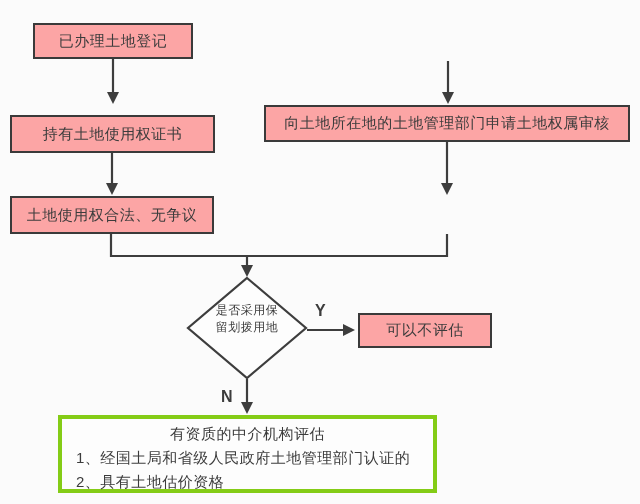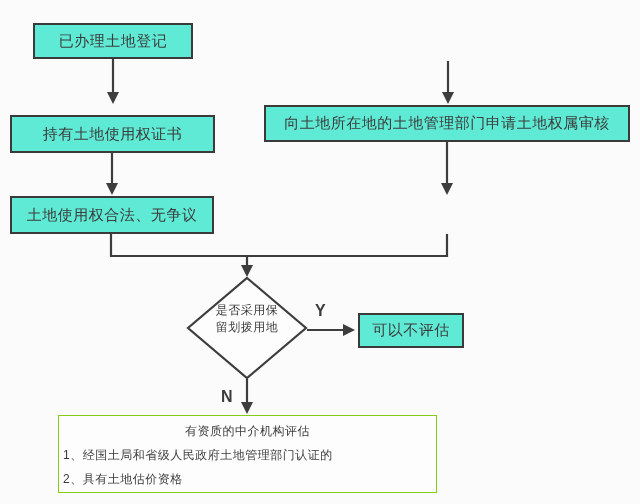--- a/index.html
+++ b/index.html
@@ -28,21 +28,21 @@
   }
   .wires polygon.diamond {
     stroke: #3d3d3d;
     stroke-width: 2.2;
     fill: #fdfdfd;
   }
   .box {
     position: absolute;
     box-sizing: border-box;
     border: 2px solid #3a3a3a;
-    background: #5eead4;
+    background: #fca5a5;
     display: flex;
     align-items: center;
     justify-content: center;
     font-size: 15px;
     letter-spacing: 0.5px;
     text-align: center;
     white-space: nowrap;
   }
   .diamond-text {
     position: absolute;
@@ -61,29 +61,29 @@
     font-weight: bold;
     color: #3c3c3c;
   }
   .result-box {
     position: absolute;
     left: 58px;
     top: 415px;
     width: 379px;
     height: 78px;
     box-sizing: border-box;
-    border: 1px solid #84cc16;
+    border: 4px solid #84cc16;
     background: #fdfdfd;
-    font-size: 12px;
+    font-size: 15px;
     line-height: 24px;
     letter-spacing: 0.5px;
     padding-top: 3px;
   }
   .result-title { text-align: center; }
-  .result-item { text-align: left; padding-left: 4px; white-space: nowrap; }
+  .result-item { text-align: left; padding-left: 14px; white-space: nowrap; }
 </style>
 </head>
 <body>
 
 <div class="canvas">
 
   <svg class="wires" width="640" height="504" viewBox="0 0 640 504">
     <defs>
       <marker id="arrow" markerUnits="userSpaceOnUse" markerWidth="13" markerHeight="13" refX="9" refY="6" orient="auto">
         <path d="M0,0 L12,6 L0,12 Z" fill="#3d3d3d"></path>
@@ -111,21 +111,21 @@
   <div class="box" style="left:264px; top:105px; width:366px; height:37px;text-align:center;">向土地所在地的土地管理部门申请土地权属审核</div>
 
   <div class="diamond-text">
     <span>是否采用保</span>
     <span>留划拨用地</span>
   </div>
 
   <span class="branch-label" style="left:315px; top:302px;">Y</span>
   <span class="branch-label" style="left:221px; top:388px;">N</span>
 
-  <div class="box" style="left:358px; top:313px; width:106px; height:35px;">可以不评估</div>
+  <div class="box" style="left:358px; top:313px; width:134px; height:35px;">可以不评估</div>
 
   <div class="result-box">
     <div class="result-title">有资质的中介机构评估</div>
     <div class="result-item">1、经国土局和省级人民政府土地管理部门认证的</div>
     <div class="result-item">2、具有土地估价资格</div>
   </div>
 
 </div>
 
 </body></html>

